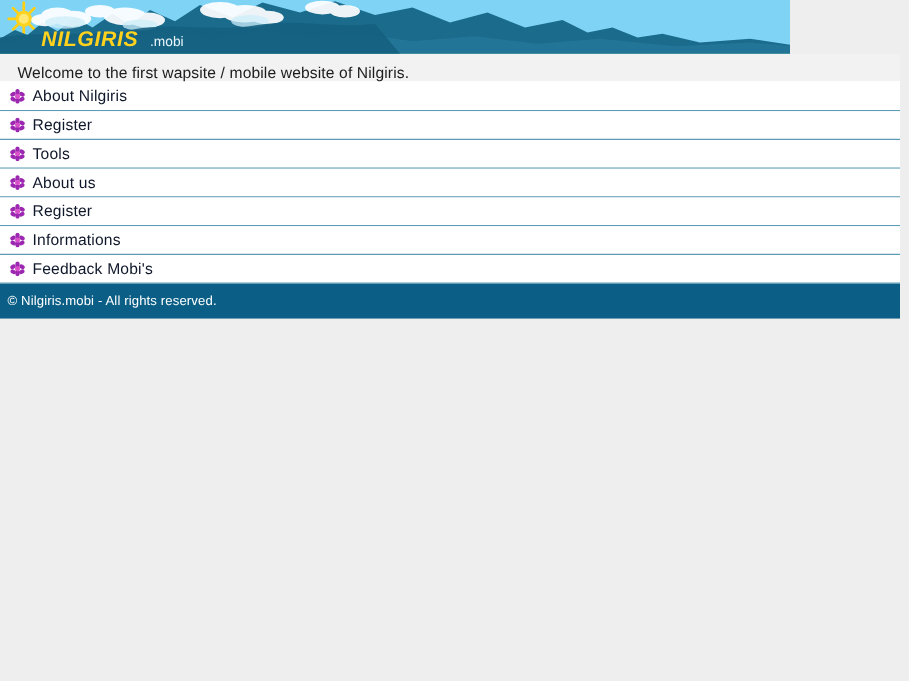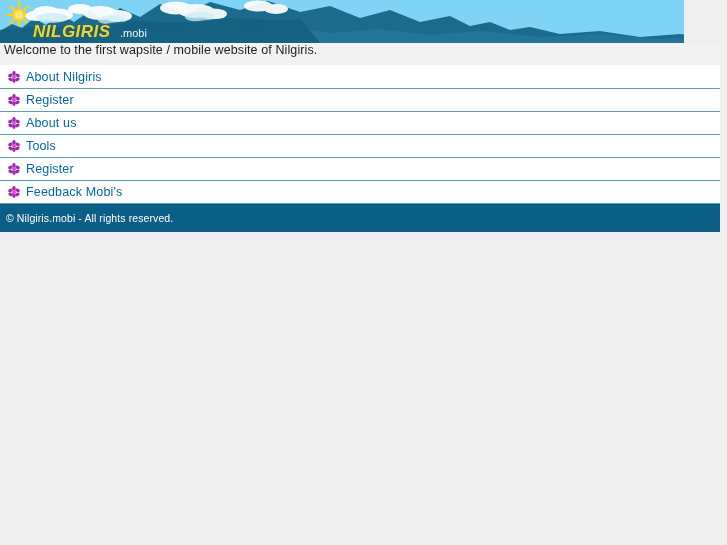--- a/index.html
+++ b/index.html
@@ -17,39 +17,39 @@
   }
 
   #page {
     width: 720px;
     background: #eeeeee;
   }
 
   
   .banner {
     position: relative;
-    width: 684px;
+    width: 632px;
     height: 43px;
     background: #84cc16;
     overflow: hidden;
   }
   .banner-svg {
     display: block;
     position: absolute;
     left: 0;
     top: 0;
   }
 
   
   .welcome-strip {
     height: 22px;
     background: #f2f2f2;
     display: flex;
-    align-items: flex-start;
-    padding: 0 4px;
+    align-items: flex-end;
+    padding: 0 14px;
     box-sizing: border-box;
   }
   .welcome-text {
     font-size: 12.5px;
     color: #1c1c1c;
     white-space: nowrap;
     letter-spacing: 0.1px;
   }
 
   
@@ -75,21 +75,21 @@
     height: 12px;
     flex: 0 0 12px;
     margin-right: 6px;
     position: relative;
     top: 0px;
     display: inline-block;
   }
   .bullet svg { display: block; }
   .menu-label {
     font-size: 12.5px;
-    color: #0369a1;
+    color: #0f172a;
     white-space: nowrap;
     letter-spacing: 0.15px;
   }
 
   
   .footer {
     height: 28px;
     background: #0b5f86;
     display: flex;
     align-items: center;
@@ -224,59 +224,75 @@
             <ellipse cx="6" cy="2.4" rx="1.7" ry="2.3"></ellipse>
             <ellipse cx="6" cy="9.6" rx="1.7" ry="2.3"></ellipse>
             <ellipse cx="2.4" cy="4.4" rx="2.3" ry="1.7" transform="rotate(-30 2.4 4.4)"></ellipse>
             <ellipse cx="9.6" cy="4.4" rx="2.3" ry="1.7" transform="rotate(30 9.6 4.4)"></ellipse>
             <ellipse cx="2.6" cy="8.4" rx="2.3" ry="1.7" transform="rotate(30 2.6 8.4)"></ellipse>
             <ellipse cx="9.4" cy="8.4" rx="2.3" ry="1.7" transform="rotate(-30 9.4 8.4)"></ellipse>
           </g>
           <circle cx="6" cy="6" r="2" fill="#d94fc9"></circle>
         </svg>
       </span>
+      <span class="menu-label">Tools</span>
+    </div>
+
+    <div class="menu-row">
+      <span class="bullet">
+        <svg width="12" height="12" viewBox="0 0 12 12">
+          <g fill="#9c27b0">
+            <ellipse cx="6" cy="2.4" rx="1.7" ry="2.3"></ellipse>
+            <ellipse cx="6" cy="9.6" rx="1.7" ry="2.3"></ellipse>
+            <ellipse cx="2.4" cy="4.4" rx="2.3" ry="1.7" transform="rotate(-30 2.4 4.4)"></ellipse>
+            <ellipse cx="9.6" cy="4.4" rx="2.3" ry="1.7" transform="rotate(30 9.6 4.4)"></ellipse>
+            <ellipse cx="2.6" cy="8.4" rx="2.3" ry="1.7" transform="rotate(30 2.6 8.4)"></ellipse>
+            <ellipse cx="9.4" cy="8.4" rx="2.3" ry="1.7" transform="rotate(-30 9.4 8.4)"></ellipse>
+          </g>
+          <circle cx="6" cy="6" r="2" fill="#d94fc9"></circle>
+        </svg>
+      </span>
       <span class="menu-label">About us</span>
     </div>
 
-    <div class="menu-row">
-      <span class="bullet">
-        <svg width="12" height="12" viewBox="0 0 12 12">
-          <g fill="#9c27b0">
-            <ellipse cx="6" cy="2.4" rx="1.7" ry="2.3"></ellipse>
-            <ellipse cx="6" cy="9.6" rx="1.7" ry="2.3"></ellipse>
-            <ellipse cx="2.4" cy="4.4" rx="2.3" ry="1.7" transform="rotate(-30 2.4 4.4)"></ellipse>
-            <ellipse cx="9.6" cy="4.4" rx="2.3" ry="1.7" transform="rotate(30 9.6 4.4)"></ellipse>
-            <ellipse cx="2.6" cy="8.4" rx="2.3" ry="1.7" transform="rotate(30 2.6 8.4)"></ellipse>
-            <ellipse cx="9.4" cy="8.4" rx="2.3" ry="1.7" transform="rotate(-30 9.4 8.4)"></ellipse>
-          </g>
-          <circle cx="6" cy="6" r="2" fill="#d94fc9"></circle>
-        </svg>
-      </span>
-      <span class="menu-label">Tools</span>
-    </div>
-
 
     <div class="menu-row">
       <span class="bullet">
         <svg width="12" height="12" viewBox="0 0 12 12">
           <g fill="#9c27b0">
             <ellipse cx="6" cy="2.4" rx="1.7" ry="2.3"></ellipse>
             <ellipse cx="6" cy="9.6" rx="1.7" ry="2.3"></ellipse>
             <ellipse cx="2.4" cy="4.4" rx="2.3" ry="1.7" transform="rotate(-30 2.4 4.4)"></ellipse>
             <ellipse cx="9.6" cy="4.4" rx="2.3" ry="1.7" transform="rotate(30 9.6 4.4)"></ellipse>
             <ellipse cx="2.6" cy="8.4" rx="2.3" ry="1.7" transform="rotate(30 2.6 8.4)"></ellipse>
             <ellipse cx="9.4" cy="8.4" rx="2.3" ry="1.7" transform="rotate(-30 9.4 8.4)"></ellipse>
           </g>
           <circle cx="6" cy="6" r="2" fill="#d94fc9"></circle>
         </svg>
       </span>
       <span class="menu-label">Register</span>
     </div>
 
 
+    <div class="menu-row">
+      <span class="bullet">
+        <svg width="12" height="12" viewBox="0 0 12 12">
+          <g fill="#9c27b0">
+            <ellipse cx="6" cy="2.4" rx="1.7" ry="2.3"></ellipse>
+            <ellipse cx="6" cy="9.6" rx="1.7" ry="2.3"></ellipse>
+            <ellipse cx="2.4" cy="4.4" rx="2.3" ry="1.7" transform="rotate(-30 2.4 4.4)"></ellipse>
+            <ellipse cx="9.6" cy="4.4" rx="2.3" ry="1.7" transform="rotate(30 9.6 4.4)"></ellipse>
+            <ellipse cx="2.6" cy="8.4" rx="2.3" ry="1.7" transform="rotate(30 2.6 8.4)"></ellipse>
+            <ellipse cx="9.4" cy="8.4" rx="2.3" ry="1.7" transform="rotate(-30 9.4 8.4)"></ellipse>
+          </g>
+          <circle cx="6" cy="6" r="2" fill="#d94fc9"></circle>
+        </svg>
+      </span>
+      <span class="menu-label">Informations</span>
+    </div>
 
     <div class="menu-row">
       <span class="bullet">
         <svg width="12" height="12" viewBox="0 0 12 12">
           <g fill="#9c27b0">
             <ellipse cx="6" cy="2.4" rx="1.7" ry="2.3"></ellipse>
             <ellipse cx="6" cy="9.6" rx="1.7" ry="2.3"></ellipse>
             <ellipse cx="2.4" cy="4.4" rx="2.3" ry="1.7" transform="rotate(-30 2.4 4.4)"></ellipse>
             <ellipse cx="9.6" cy="4.4" rx="2.3" ry="1.7" transform="rotate(30 9.6 4.4)"></ellipse>
             <ellipse cx="2.6" cy="8.4" rx="2.3" ry="1.7" transform="rotate(30 2.6 8.4)"></ellipse>

